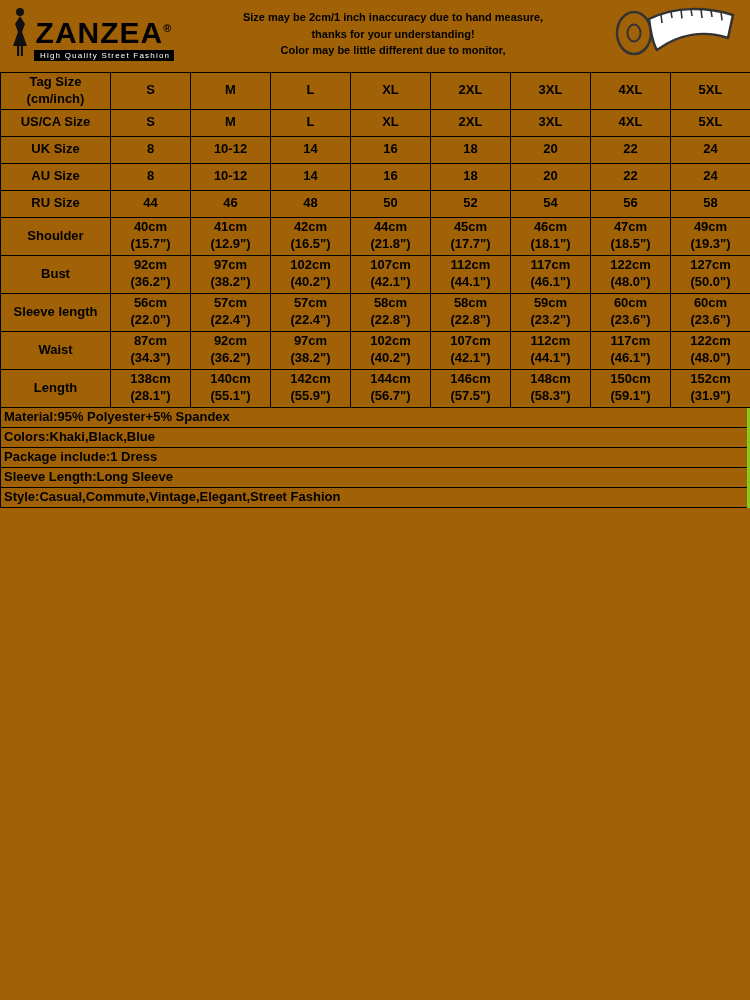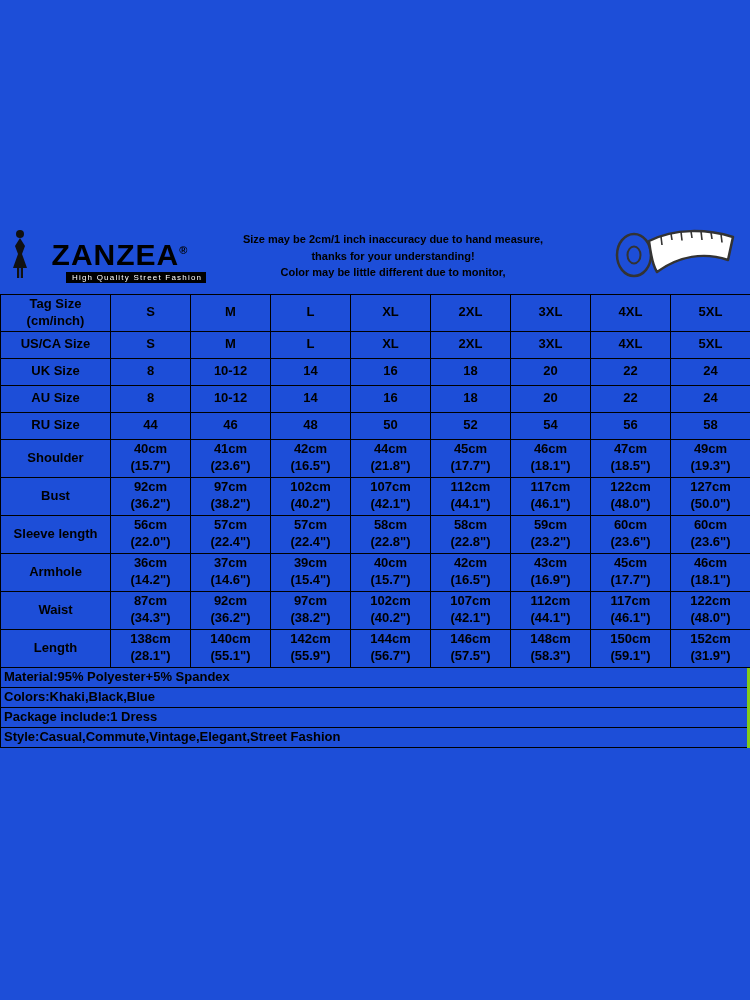--- a/index.html
+++ b/index.html
@@ -1,26 +1,26 @@
 <!DOCTYPE html>
 <html><head>
 <meta charset="utf-8">
 <style>
   html,body { margin:0; padding:0; background:#fff; }
   body { width:750px; height:1000px; font-family:"Liberation Sans",sans-serif; color:#000; }
-  .page { width:750px; height:1000px; box-sizing:border-box; padding-top:222px; background:#1d4ed8; }
+  .page { width:750px; height:1000px; box-sizing:border-box; background:#a16207; }
 
   
   .header { display:flex; align-items:center; height:72px; padding:0 6px 4px 8px; box-sizing:border-box; }
   .logo-block { width:172px; flex:0 0 auto; display:flex; align-items:flex-end; }
   .woman { display:block; margin-right:2px; }
   .logo-right { display:flex; flex-direction:column; align-items:center; }
   .brand { font-weight:bold; font-size:30px; letter-spacing:1px; line-height:1; font-family:"Liberation Sans",sans-serif; }
   .brand sup { font-size:11px; font-weight:bold; vertical-align:super; }
-  .tagline { background:#000; color:#fff; font-size:8px; letter-spacing:1.2px; padding:1px 6px; margin-top:2px; white-space:nowrap; width:128px; text-align:center;margin-left:32px; }
+  .tagline { background:#000; color:#fff; font-size:8px; letter-spacing:1.2px; padding:1px 6px; margin-top:2px; white-space:nowrap; width:128px; text-align:center; }
   .notice { flex:1 1 auto; text-align:center; font-weight:bold; font-size:11px; line-height:1.5; padding:0 4px; }
   .tape { flex:0 0 auto; width:138px; display:flex; justify-content:center; align-items:center; }
 
   
   table.size-chart { border-collapse:collapse; width:750px; table-layout:fixed; }
   table.size-chart td { border:1px solid #000; text-align:center; vertical-align:middle;
     font-weight:bold; font-size:13px; line-height:1.3; white-space:pre-line; padding:1px 0; }
   tr.r-med  { height:27px; }
   tr.r-tall { height:38px; }
   tr.r-head { height:36px; }
@@ -137,21 +137,21 @@
           <td>52</td>
           <td>54</td>
           <td>56</td>
           <td>58</td>
         </tr>
         <tr class="r-tall">
           <td>Shoulder</td>
           <td>40cm
 (15.7")</td>
           <td>41cm
-(23.6")</td>
+(12.9")</td>
           <td>42cm
 (16.5")</td>
           <td>44cm
 (21.8")</td>
           <td>45cm
 (17.7")</td>
           <td>46cm
 (18.1")</td>
           <td>47cm
 (18.5")</td>
@@ -190,39 +190,20 @@
           <td>58cm
 (22.8")</td>
           <td>59cm
 (23.2")</td>
           <td>60cm
 (23.6")</td>
           <td>60cm
 (23.6")</td>
         </tr>
         <tr class="r-tall">
-          <td>Armhole</td>
-          <td>36cm
-(14.2")</td>
-          <td>37cm
-(14.6")</td>
-          <td>39cm
-(15.4")</td>
-          <td>40cm
-(15.7")</td>
-          <td>42cm
-(16.5")</td>
-          <td>43cm
-(16.9")</td>
-          <td>45cm
-(17.7")</td>
-          <td>46cm
-(18.1")</td>
-        </tr>
-        <tr class="r-tall">
           <td>Waist</td>
           <td>87cm
 (34.3")</td>
           <td>92cm
 (36.2")</td>
           <td>97cm
 (38.2")</td>
           <td>102cm
 (40.2")</td>
           <td>107cm
@@ -253,16 +234,17 @@
           <td>152cm
 (31.9")</td>
         </tr>
       </tbody>
   </table>
 
   <div class="details">
       <div class="detail-row">Material:95% Polyester+5% Spandex</div>
       <div class="detail-row">Colors:Khaki,Black,Blue</div>
       <div class="detail-row">Package include:1 Dress</div>
+      <div class="detail-row">Sleeve Length:Long Sleeve</div>
       <div class="detail-row">Style:Casual,Commute,Vintage,Elegant,Street Fashion</div>
     </div>
 
 </div>
 
 </body></html>

